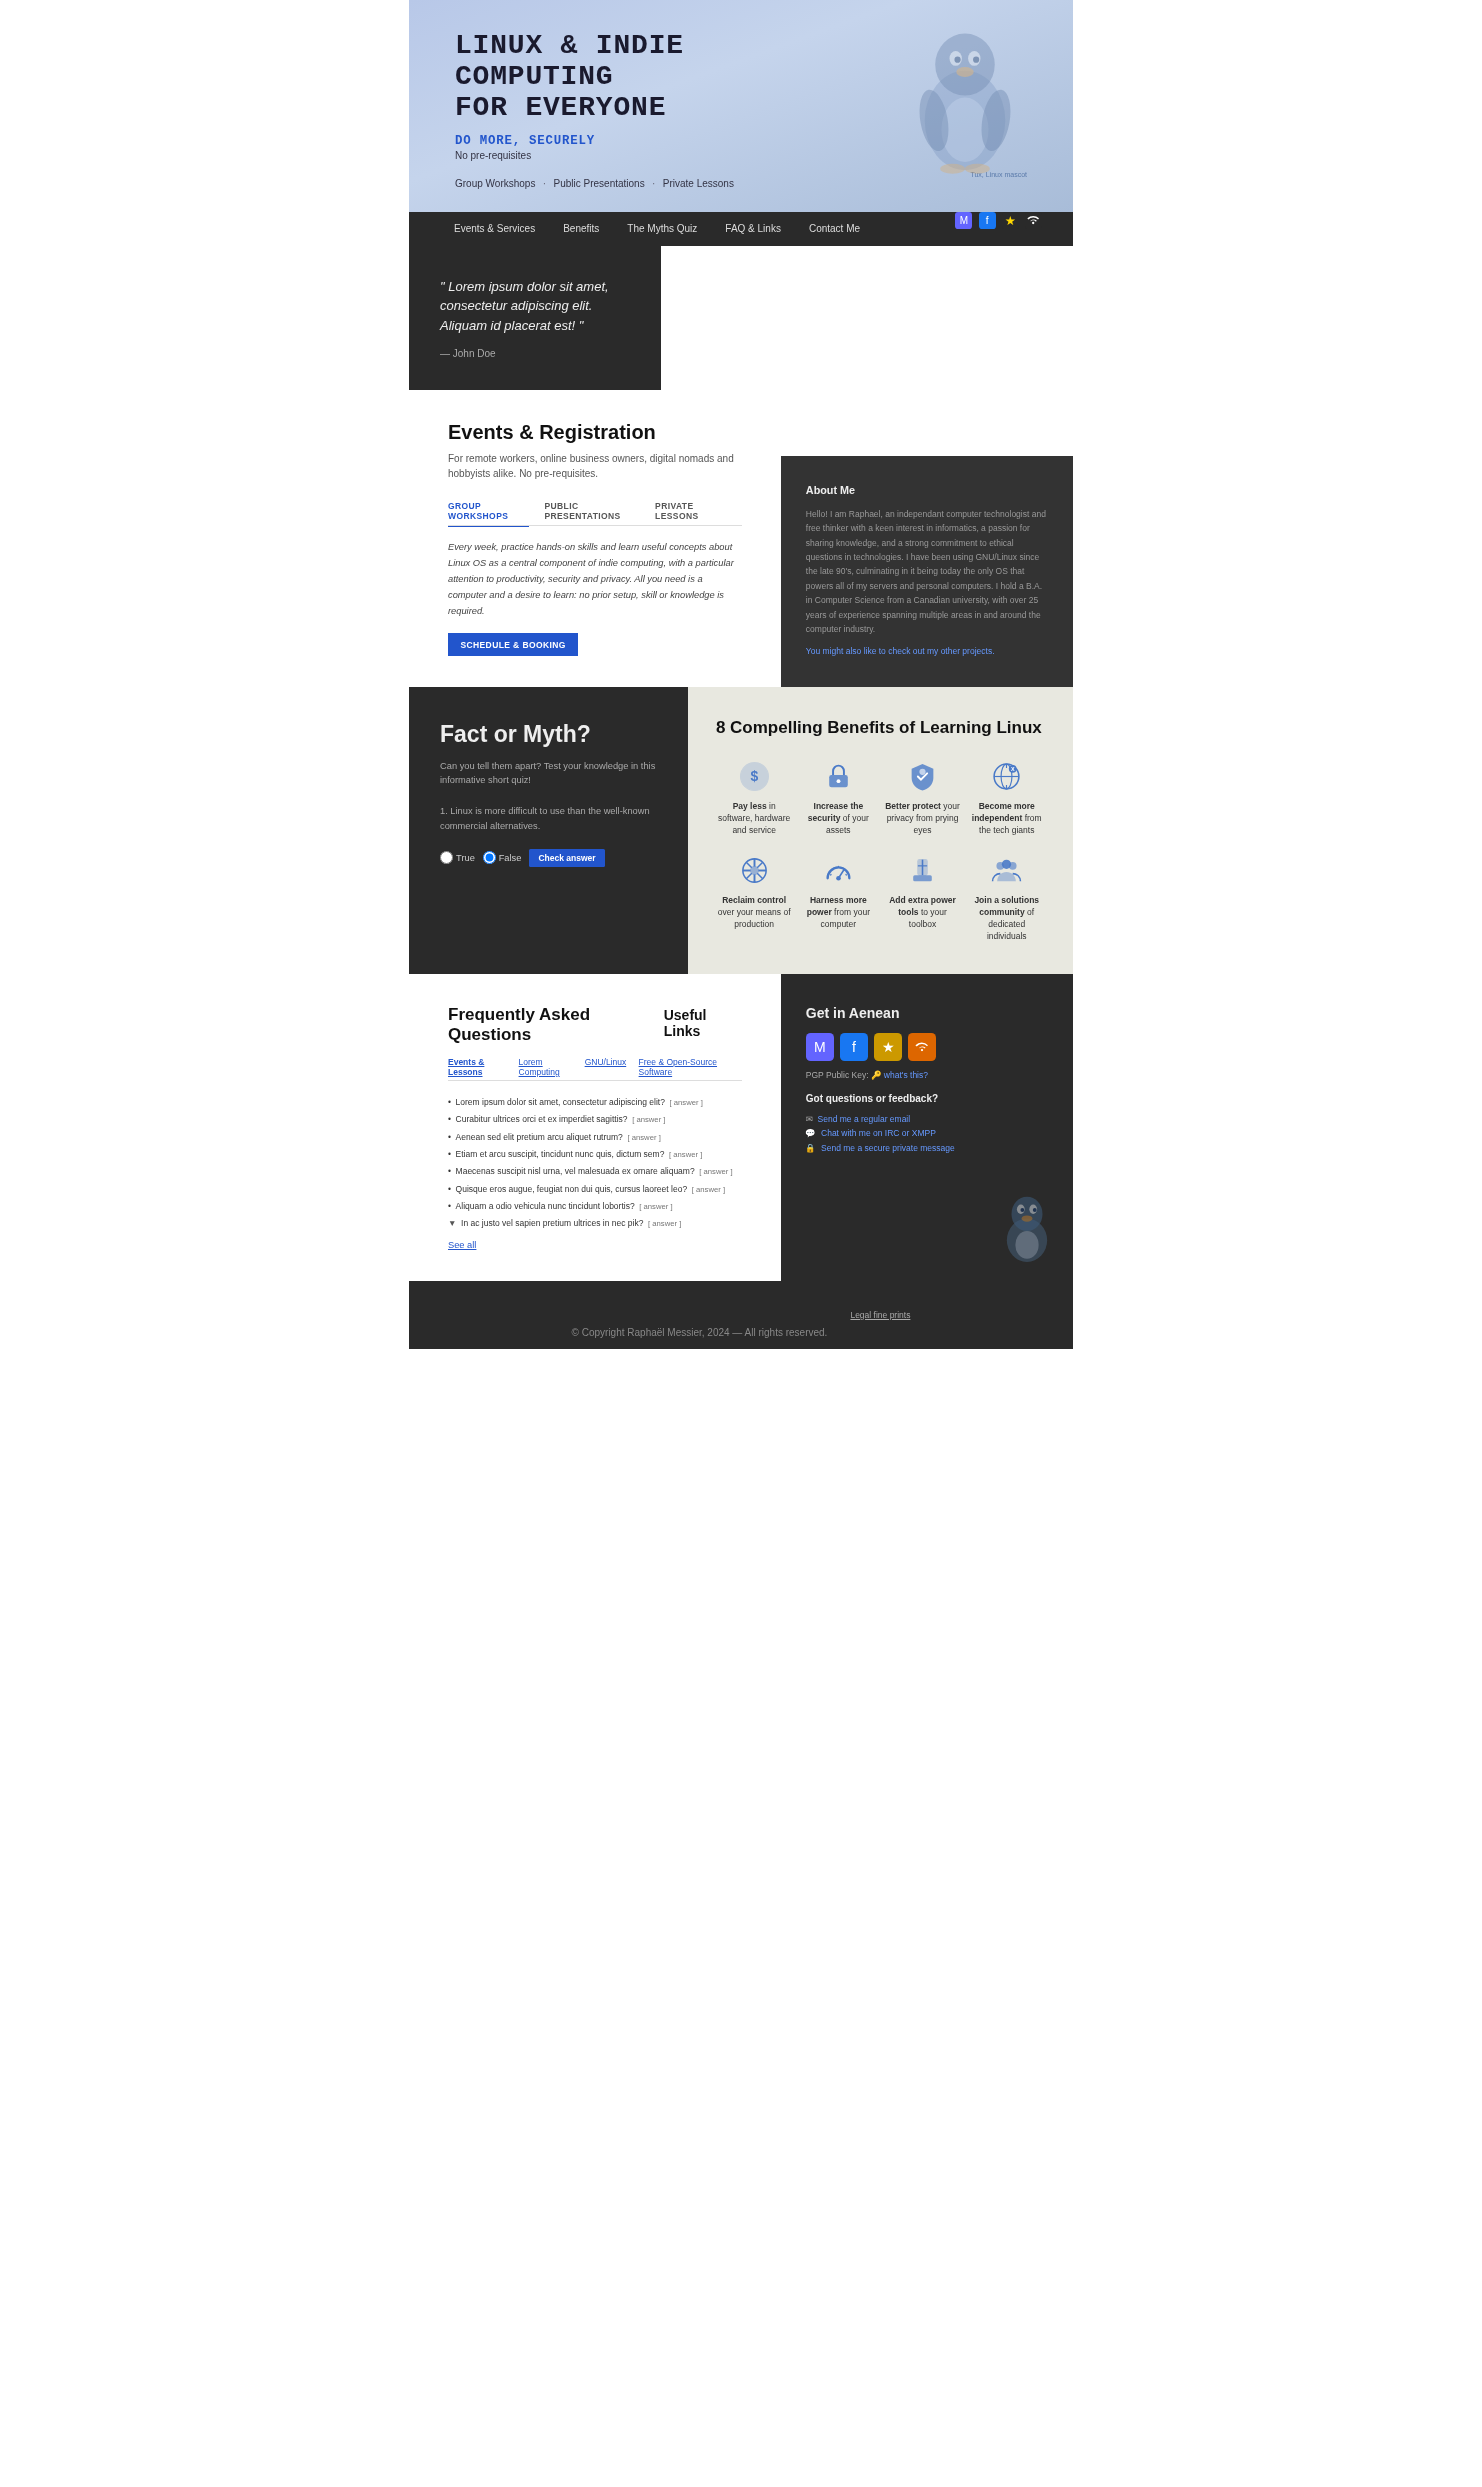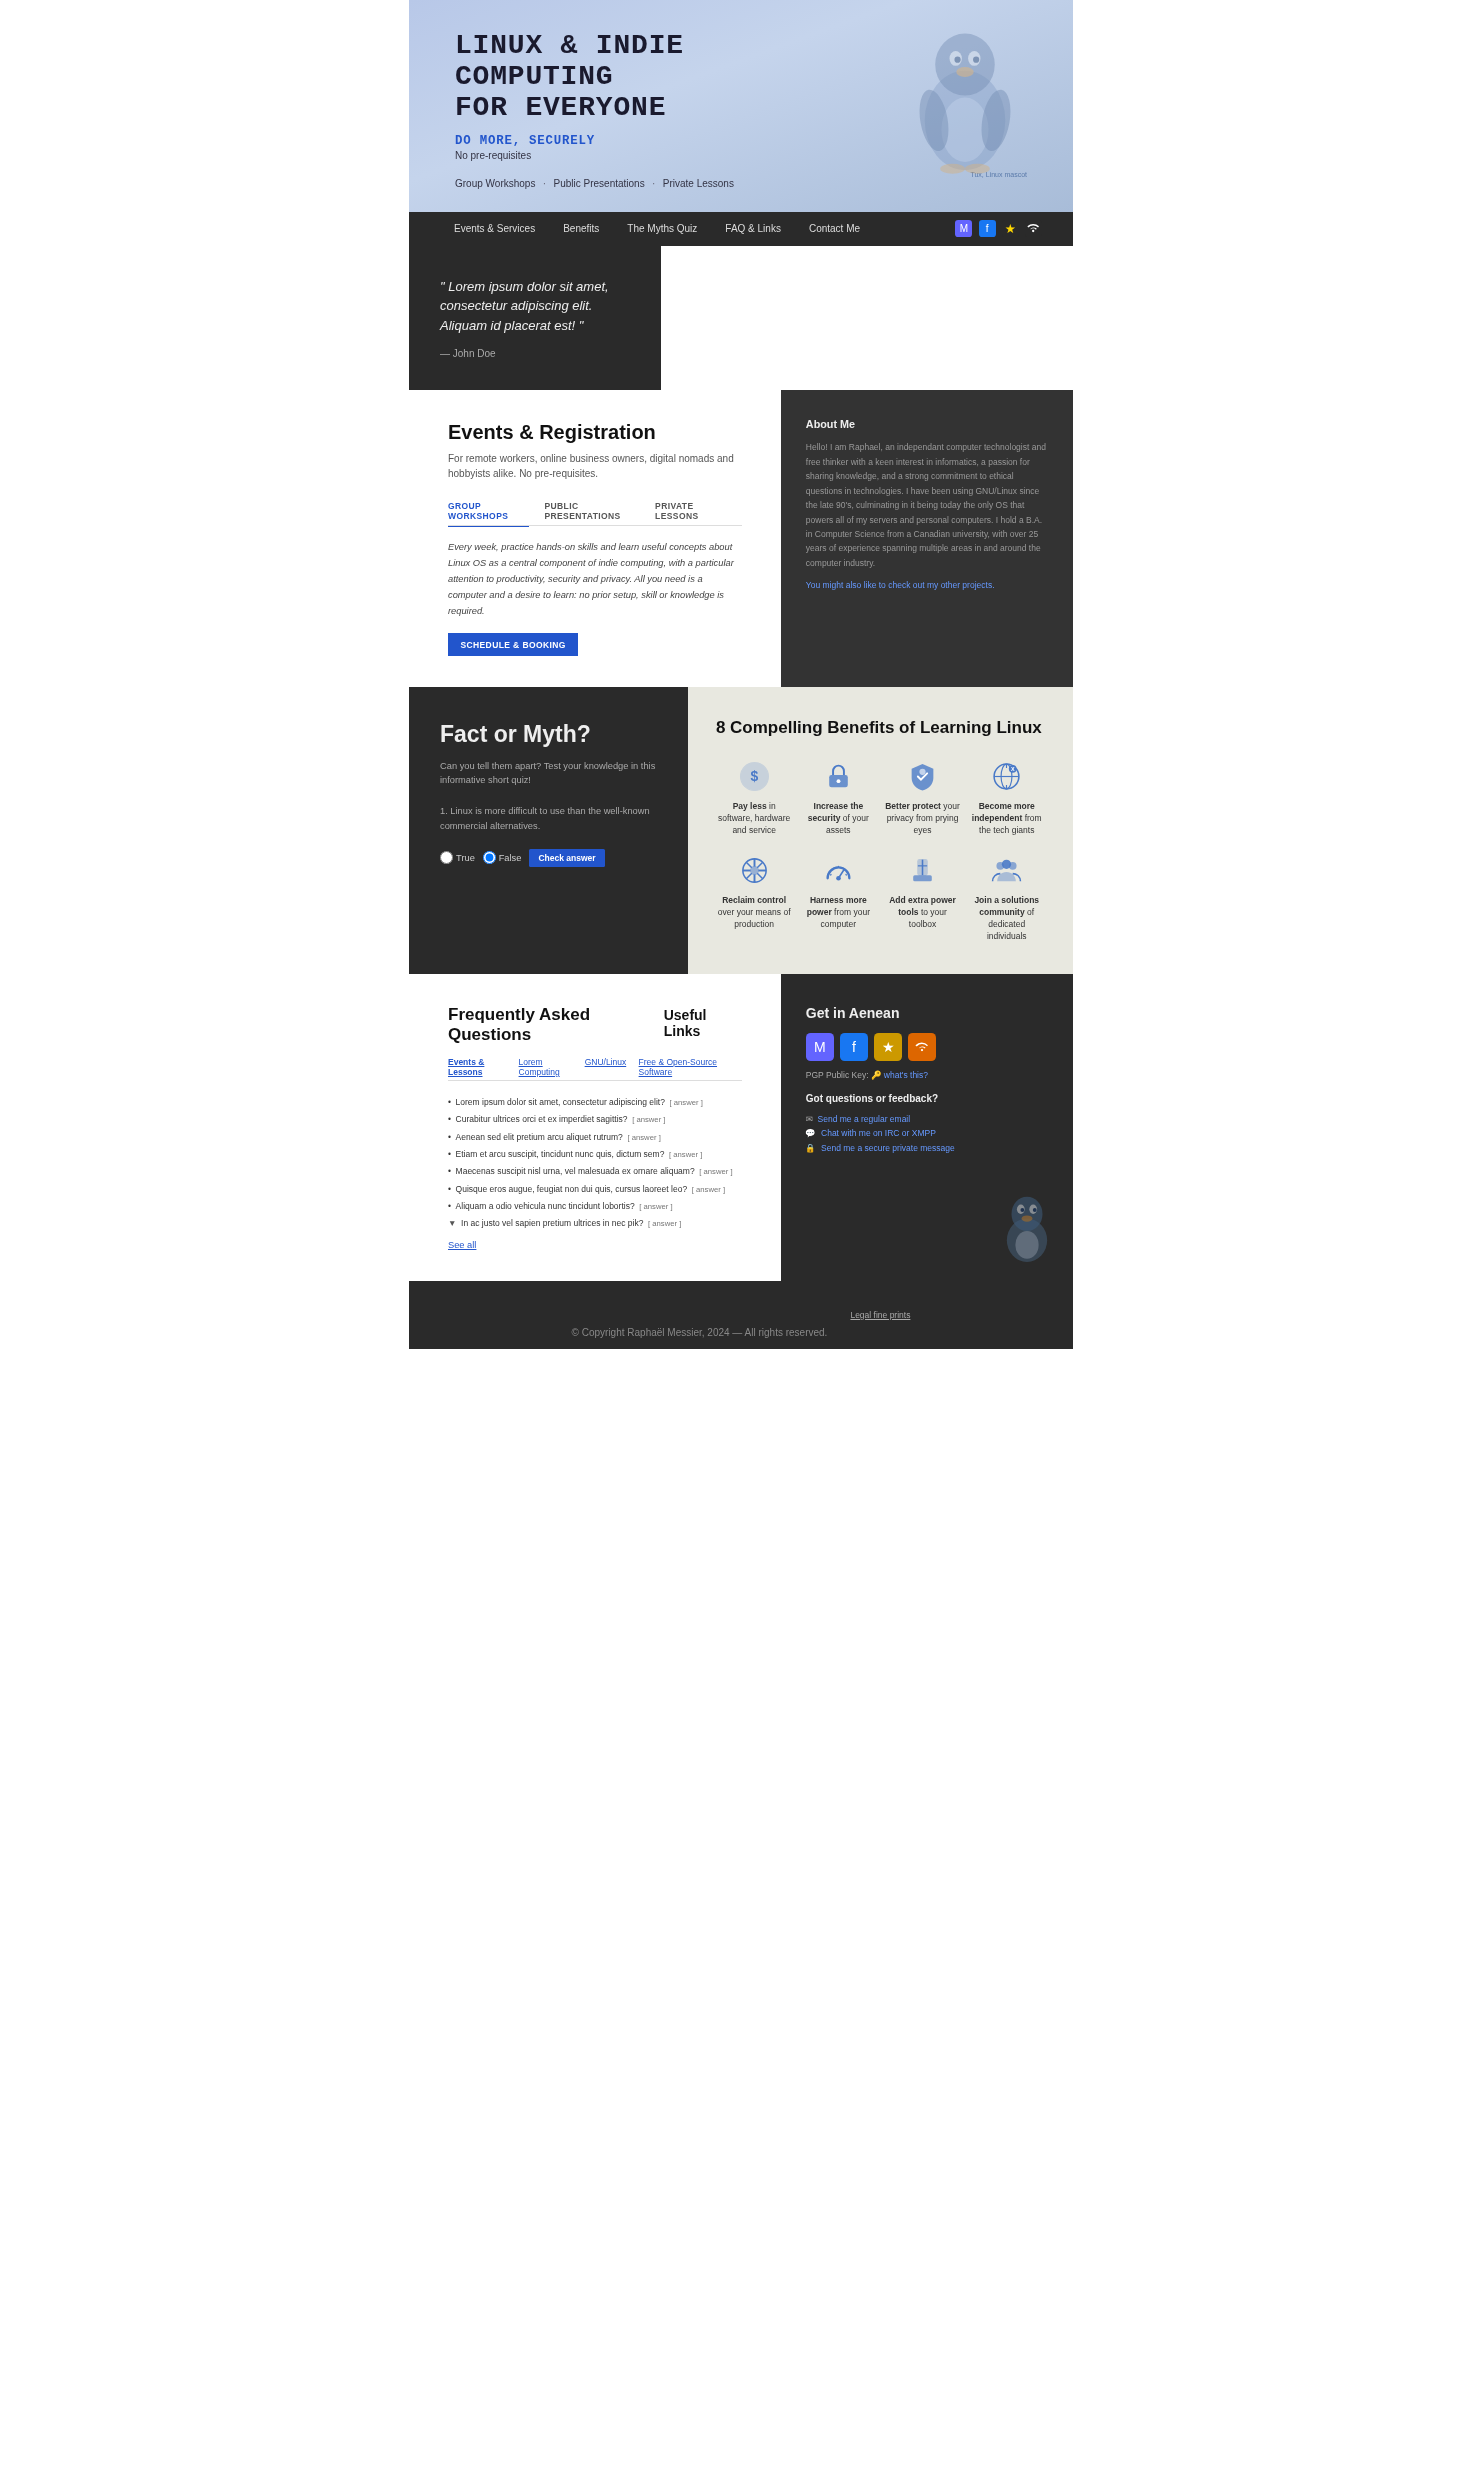--- a/index.html
+++ b/index.html
@@ -49,21 +49,21 @@
       top: 15.4px;
       width: 124px;
       height: 154px;
     }
 
     
     nav {
       background: #2a2a2a;
       padding: 0 31px;
       display: flex;
-      align-items: center;
+      align-items: flex-start;
       height: 34px;
     }
     nav .nav-links {
       display: flex;
       align-items: center;
       gap: 0;
       flex: 1;
     }
     nav .nav-link {
       color: #ddd;
@@ -141,20 +141,21 @@
     .quote-right p {
       font-size: 10px;
       color: #444;
       line-height: 1.6;
     }
 
     
     .events-section {
       display: flex;
       min-height: 262px;
+      align-items: flex-end;
     }
     .events-left {
       background: #fff;
       width: 56%;
       padding: 31px 39px;
     }
     .events-left h2 {
       font-size: 20px;
       font-weight: 900;
       color: #111;

